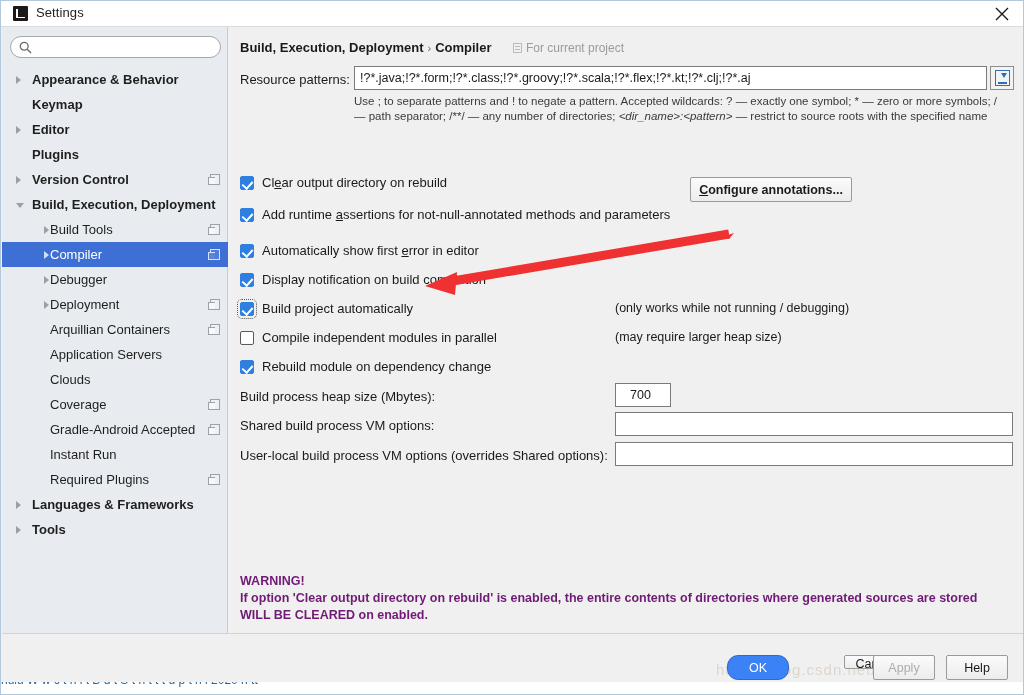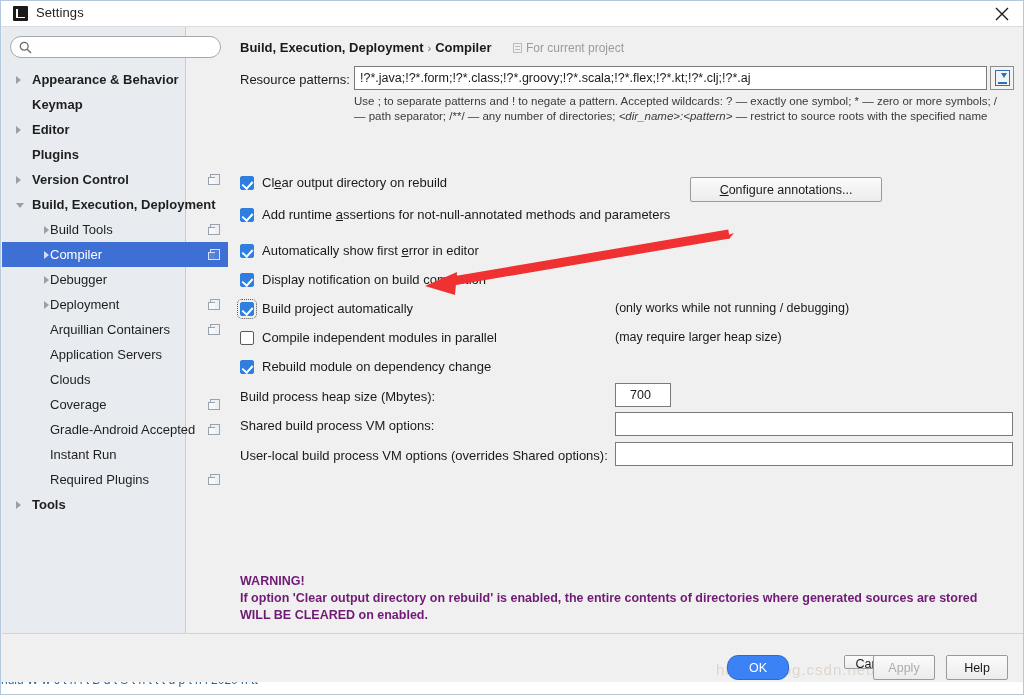--- a/index.html
+++ b/index.html
@@ -54,21 +54,21 @@
   .close-btn {
     position: absolute; right: 0px; top: 0px;
     width: 46px; height: 26px;
     cursor: pointer;
   }
   .close-btn svg { position: absolute; left: 16px; top: 6px; }
 
   
   .sidebar {
     position: absolute; left: 1px; top: 26px;
-    width: 184px; height: 606px;
+    width: 226px; height: 606px;
     background: #e8ecf0;
     border-right: 1px solid #c8ccd0;
     box-sizing: border-box;
   }
   .searchwrap {
     position: absolute; left: 8px; top: 9px;
     width: 211px; height: 22px;
   }
   .searchbox {
     width: 211px; height: 22px;
@@ -254,21 +254,21 @@
     background: linear-gradient(#fbfbfb, #ececec);
     border: 1px solid #9a9a9a;
     border-radius: 2px;
     font-size: 12.5px;
     color: #1a1a1a;
     font-family: "Liberation Sans", sans-serif;
     cursor: pointer;
   }
   .btn-cfg {
     position: absolute; left: 461px; top: 150px;
-    width: 192px; height: 25px;
+    width: 162px; height: 25px; font-weight: bold;
   }
   .btn-cfg u { text-decoration: underline; }
 
   .fld-lbl { position: absolute; left: 11px; font-size: 13px; color: #1a1a1a; white-space: nowrap; }
   .tfield {
     position: absolute;
     box-sizing: border-box;
     border: 1px solid #7a7a7a;
     background: #ffffff;
     font-size: 12.5px;
@@ -422,20 +422,24 @@
         </div>
         <div class="trow">
           <span class="lbl" style="left: 48px;">Instant Run</span>
         </div>
         <div class="trow">
           <span class="lbl" style="left: 48px;">Required Plugins</span>
           <span class="copyicon"></span>
         </div>
         <div class="trow bold">
           <span class="arrow" style="left: 14px;"></span>
+          <span class="lbl" style="left: 30px;">Languages &amp; Frameworks</span>
+        </div>
+        <div class="trow bold">
+          <span class="arrow" style="left: 14px;"></span>
           <span class="lbl" style="left: 30px;">Tools</span>
         </div>
       </div>
   </div>
 
   <div class="main">
 
     <div class="breadcrumb">
       <span>Build, Execution, Deployment</span><span class="sep">›</span><span>Compiler</span>
     </div>

